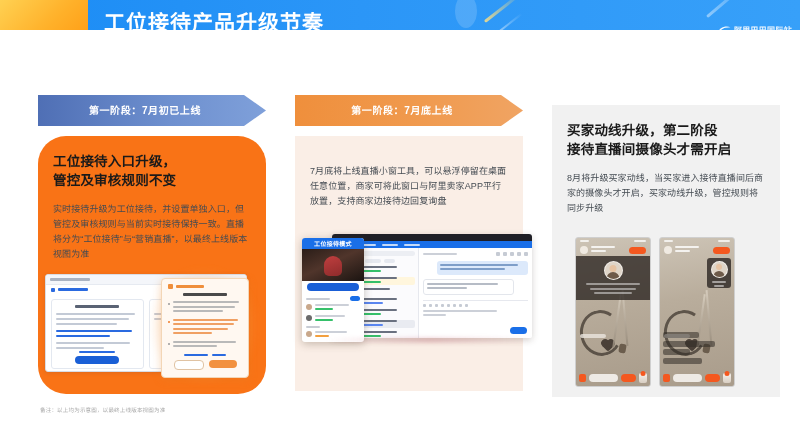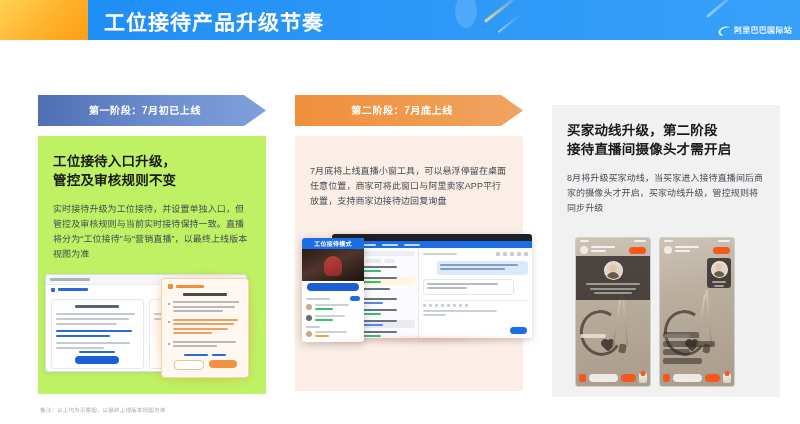--- a/index.html
+++ b/index.html
@@ -6,21 +6,21 @@
   body{
     width:800px;height:424px;overflow:hidden;
     background:#ffffff;
     font-family:"Liberation Sans","DejaVu Sans",sans-serif;
     -webkit-font-smoothing:antialiased;
   }
   .slide{position:relative;width:800px;height:424px;background:#fff;}
 
   
   .header{
-    position:absolute;left:0;top:0;width:800px;height:40px;
+    position:absolute;left:0;top:0;width:800px;height:30px;
     background:linear-gradient(90deg,#1b8cf5 0%,#2b96f7 45%,#37a0f9 100%);
     overflow:hidden;
   }
   .header-accent{
     position:absolute;left:0;top:0;width:88px;height:45px;
     background:linear-gradient(135deg,#ffd152 0%,#ffb12a 55%,#ff9b13 100%);
   }
   .hdr-deco{position:absolute;pointer-events:none;}
   .hdr-deco.d1{
     left:455px;top:-6px;width:22px;height:34px;border-radius:50%;
@@ -77,21 +77,21 @@
     color:#fff;font-size:10px;font-weight:bold;letter-spacing:.6px;
     white-space:nowrap;margin-right:14px;line-height:17px;
   }
 
   
   .panel{
     position:relative;width:228px;margin-top:10px;
     padding:16px 15px 12px 15px;box-sizing:border-box;
     min-height:255px;
   }
-  .panel.p1{background:#bef264;}
+  .panel.p1{background:#f97316;border-radius:28px;}
   .panel.p2{background:#faeee6;}
   .panel.p3{background:#f1f1f1;}
 
   .panel-heading{
     font-size:13.5px;font-weight:bold;color:#1a1a1a;
     line-height:19px;letter-spacing:.2px;
     min-height:38px;
   }
   .panel-body{
     margin-top:12px;
@@ -454,21 +454,21 @@
               <div class="b ghost"></div>
               <div class="b solid"></div>
             </div>
           </div>
         </div>
       </div>
     </div>
 
     <div class="col c2">
       <div class="stage-banner b2">
-        <span class="stage-label">第二阶段：7月底上线</span>
+        <span class="stage-label">第一阶段：7月底上线</span>
       </div>
       <div class="panel p2">
         <div class="panel-body">7月底将上线直播小窗工具，可以悬浮停留在桌面任意位置，商家可将此窗口与阿里卖家APP平行放置，支持商家边接待边回复询盘</div>
 
         <div class="shot shot2">
           <div class="m2-win">
             <div class="m2-title"></div>
             <div class="m2-blue">
                 <i></i>
                 <i></i>

